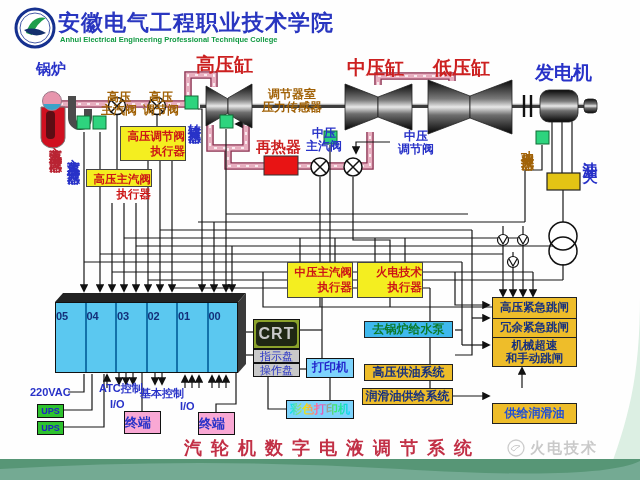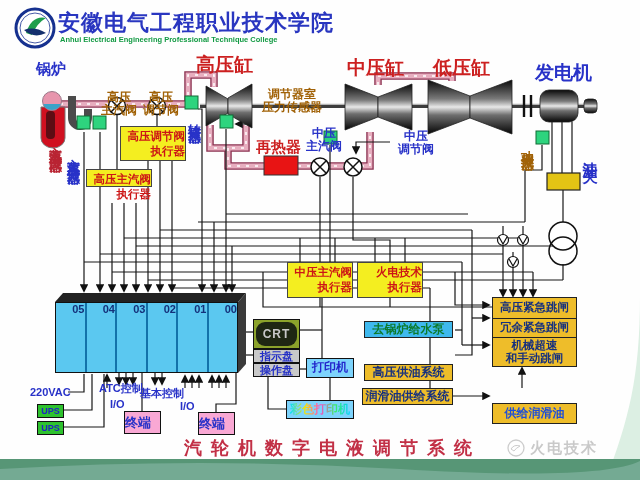--- a/index.html
+++ b/index.html
@@ -11,27 +11,27 @@
   .green{color:#a16207;margin-top:24px;} .blue{color:#2832c8;} .red{color:#cc2020;}
   .vt{position:absolute;writing-mode:vertical-rl;text-orientation:upright;font-weight:bold;
       font-size:13px;letter-spacing:2px;white-space:nowrap;z-index:3;}
   .ybox{position:absolute;background:#f4ee20;border:1.5px solid #444;color:#cc1616;font-weight:bold;
         font-size:11.5px;line-height:15px;text-align:right;padding-top:2px;box-sizing:border-box;z-index:3;}
   .sbox{position:absolute;background:#eebd2a;border:1.4px solid #222;color:#16307e;font-weight:bold;
         font-size:12px;display:flex;align-items:center;justify-content:center;box-sizing:border-box;z-index:3;}
   .cab{position:absolute;left:55px;top:302px;width:183px;height:71px;background:#5bc8f0;
        border:1.5px solid #111;box-sizing:border-box;display:flex;z-index:3;}
   .cab .mod{flex:1;border-right:2px solid #1372aa;color:#14307a;font-weight:bold;font-size:11px;
-       text-align:right;box-sizing:border-box;}
+       text-align:left;padding-top:7px;box-sizing:border-box;}
   .cab .mod:last-child{border-right:none;}
   .wbox{position:absolute;background:#f9a8d4;border:1.6px solid #111;color:#2832c8;font-weight:bold;
         font-size:13px;text-align:left;box-sizing:border-box;z-index:3;}
   .gupsbox{position:absolute;background:#2ec22e;border:1px solid #111;color:#2024c0;font-weight:bold;
         font-size:9px;text-align:center;line-height:12px;box-sizing:border-box;z-index:3;}
-  .graybox{position:absolute;background:#c9c9c9;border:1px solid #111;color:#2430c6;font-weight:bold;
+  .graybox{position:absolute;background:#c9c9c9;border:1px solid #111;color:#2430c6;font-weight:normal;
         font-size:11px;text-align:center;line-height:12px;box-sizing:border-box;z-index:3;}
   .magbox{position:absolute;background:#7dd3fc;border:1.5px solid #111;color:#2326cc;font-weight:bold;
         font-size:12px;text-align:center;box-sizing:border-box;z-index:3;}
   .rainbow{color:#4ef0d8;}
   @supports ((-webkit-background-clip:text) or (background-clip:text)){
     .rainbow{background:linear-gradient(90deg,#00e0ff,#f5e400,#ff49c8,#3bf065,#00d2ff);
       -webkit-background-clip:text;background-clip:text;color:transparent;}
   }
   .hdr-cn{position:absolute;left:58px;top:8px;font-size:22px;font-weight:bold;color:#2936c0;
       letter-spacing:1px;z-index:3;font-family:"Liberation Serif","DejaVu Serif",serif;}
@@ -344,22 +344,22 @@
   <div class="gupsbox" style="left:37px;top:404px;width:27px;height:14px">UPS</div>
   <div class="gupsbox" style="left:37px;top:421px;width:27px;height:14px">UPS</div>
   <div class="lbl blue" style="left:99px;top:381px;font-size:11px">ATC控制</div>
   <div class="lbl blue" style="left:110px;top:398px;font-size:11px">I/O</div>
   <div class="lbl blue" style="left:140px;top:386px;font-size:11px">基本控制</div>
   <div class="lbl blue" style="left:180px;top:400px;font-size:11px">I/O</div>
   <div class="wbox" style="left:124px;top:411px;width:37px;height:23px;line-height:21px">终端</div>
   <div class="wbox" style="left:198px;top:412px;width:37px;height:23px;line-height:21px">终端</div>
 
   <div class="abs" style="left:253px;top:319px;width:47px;height:30px;background:#8ca32b;border:1.5px solid #111;box-sizing:border-box;padding:2px;z-index:3">
-    <div style="background:#1f2713;border-radius:9px;height:100%;display:flex;align-items:center;justify-content:center;
-                color:#c8c8c8;font-size:12px;font-weight:bold;letter-spacing:1px">CRT</div>
+    <div style="background:#1f2713;border-radius:4px;height:100%;display:flex;align-items:center;justify-content:center;
+                color:#c8c8c8;font-size:16px;font-weight:bold;letter-spacing:1px">CRT</div>
   </div>
   <div class="graybox" style="left:253px;top:349px;width:47px;height:14px">指示盘</div>
   <div class="graybox" style="left:253px;top:363px;width:47px;height:14px">操作盘</div>
   <div class="magbox" style="left:306px;top:358px;width:48px;height:20px;line-height:17px">打印机</div>
   <div class="magbox" style="left:286px;top:400px;width:68px;height:19px;line-height:16px">
     <span class="rainbow">彩色打印机</span>
   </div>
 
   <div class="sbox" style="left:364px;top:321px;width:89px;height:17px;background:#3fb9ee;color:#0c7a2c">去锅炉给水泵</div>
   <div class="sbox" style="left:364px;top:364px;width:89px;height:17px">高压供油系统</div>

